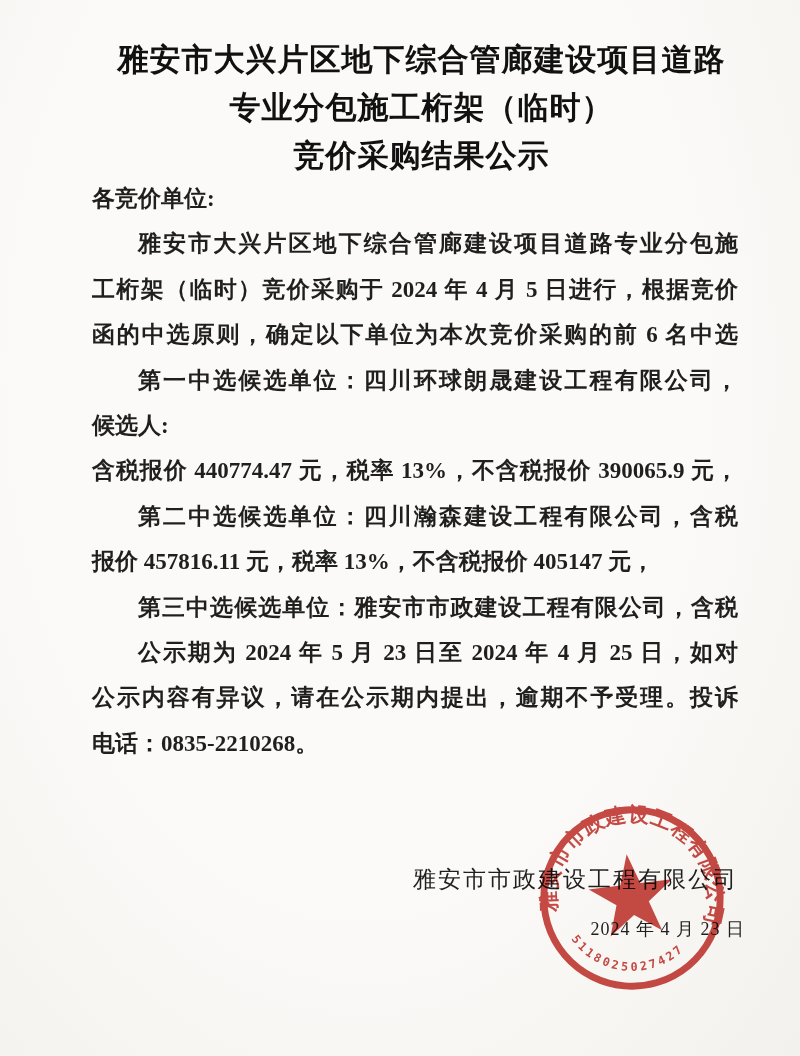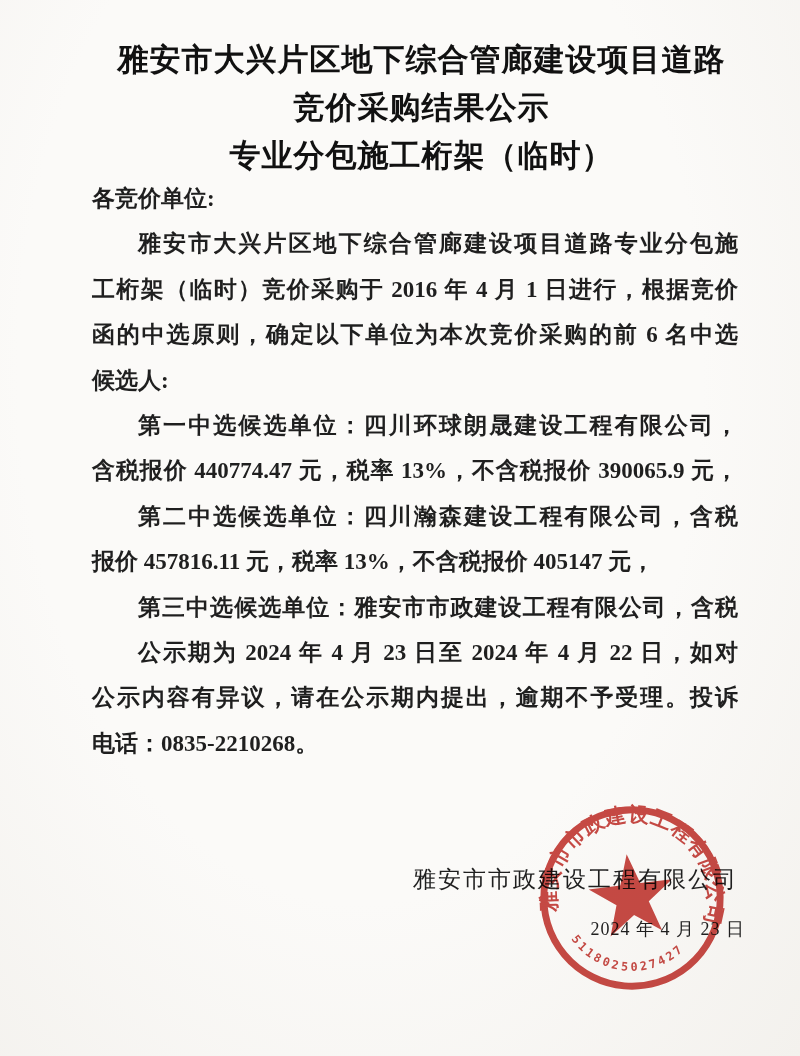--- a/index.html
+++ b/index.html
@@ -65,36 +65,36 @@
     font-size:12px;font-weight:700;fill:#c2322c;letter-spacing:3px;
   }
 </style>
 </head>
 <body>
 
 <div class="page">
 
   <header class="title">
     <div>雅安市大兴片区地下综合管廊建设项目道路</div>
+    <div>专业分包施工桁架（临时）</div>
     <div>竞价采购结果公示</div>
-    <div>专业分包施工桁架（临时）</div>
   </header>
 
   <main class="body">
     <div class="bl">各竞价单位:</div>
     <div class="bl jf ind">雅安市大兴片区地下综合管廊建设项目道路专业分包施</div>
-    <div class="bl jf">工桁架（临时）竞价采购于 2016 年 4 月 1 日进行，根据竞价</div>
+    <div class="bl jf">工桁架（临时）竞价采购于 2024 年 4 月 5 日进行，根据竞价</div>
     <div class="bl jf">函的中选原则，确定以下单位为本次竞价采购的前 6 名中选</div>
+    <div class="bl jf ind">第一中选候选单位：四川环球朗晟建设工程有限公司，</div>
     <div class="bl">候选人:</div>
-    <div class="bl jf ind">第一中选候选单位：四川环球朗晟建设工程有限公司，</div>
     <div class="bl jf">含税报价 440774.47 元，税率 13%，不含税报价 390065.9 元，</div>
     <div class="bl jf ind">第二中选候选单位：四川瀚森建设工程有限公司，含税</div>
     <div class="bl">报价 457816.11 元，税率 13%，不含税报价 405147 元，</div>
     <div class="bl jf ind">第三中选候选单位：雅安市市政建设工程有限公司，含税</div>
-    <div class="bl jf ind">公示期为 2024 年 4 月 23 日至 2024 年 4 月 22 日，如对</div>
+    <div class="bl jf ind">公示期为 2024 年 5 月 23 日至 2024 年 4 月 25 日，如对</div>
     <div class="bl jf">公示内容有异议，请在公示期内提出，逾期不予受理。投诉</div>
     <div class="bl">电话：0835-2210268。</div>
   </main>
 
   <div class="sig-company">雅安市市政建设工程有限公司</div>
   <div class="sig-date">2024 年 4 月 23 日</div>
 
   <div class="stamp">
     <svg viewBox="0 0 200 200" xmlns="http://www.w3.org/2000/svg">
       <defs>

